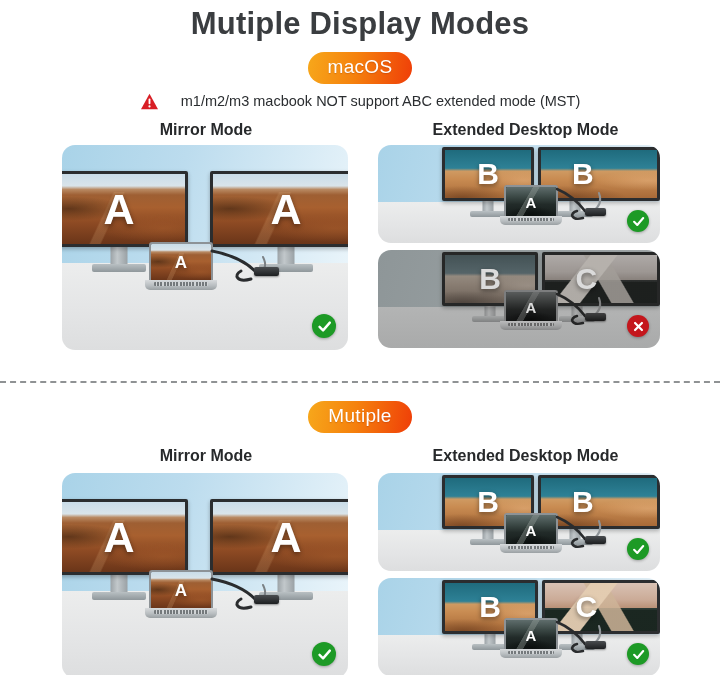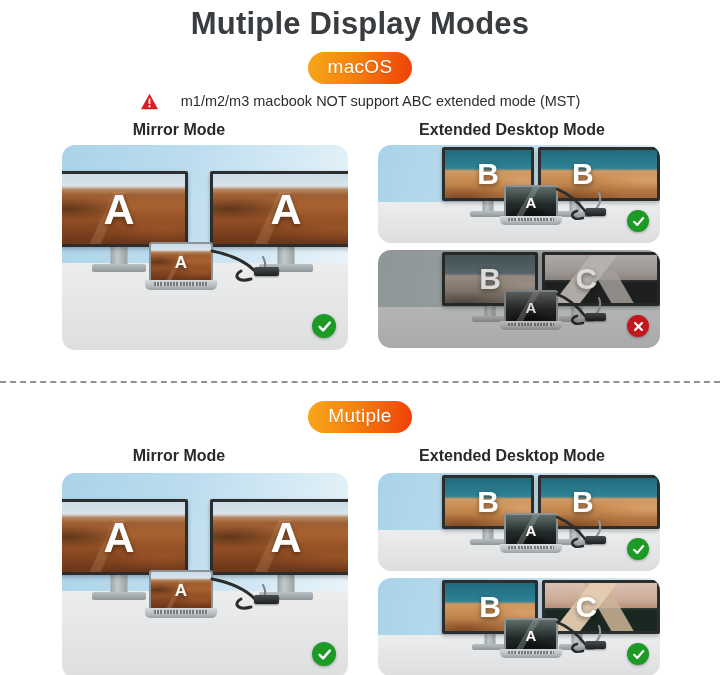--- a/index.html
+++ b/index.html
@@ -45,20 +45,21 @@
     font-weight: 500;
   }
   .warn-icon { width: 19px; height: 17px; display: block; }
 
   .mode-headers {
     display: flex;
     margin-top: 11px;
     font-size: 16px;
     font-weight: bold;
     color: #27292b;
+    padding-left: 27px;
   }
   .mode-headers .mh-left  { width: 348px; text-align: center; padding-left: 10px; }
   .mode-headers .mh-right { flex: 1; text-align: center; padding-right: 44px; }
 
   
   .panels { position: relative; margin-top: 6px; height: 208px; }
   .panel {
     position: absolute;
     border-radius: 13px;
     overflow: hidden;

